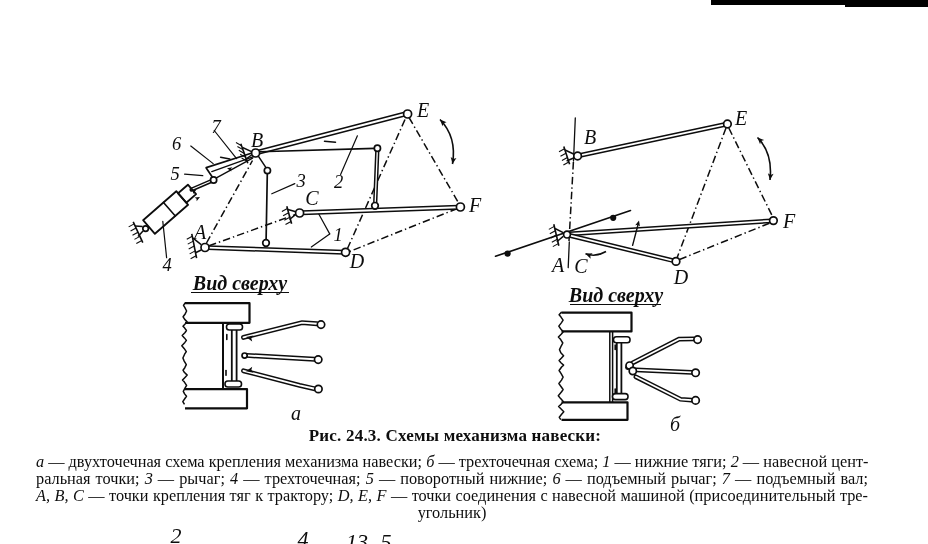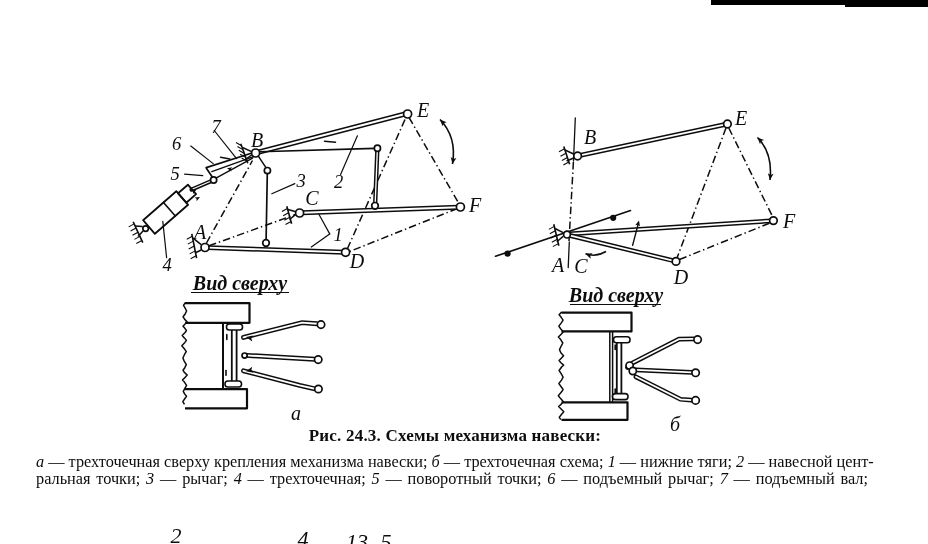--- a/index.html
+++ b/index.html
@@ -225,22 +225,24 @@
         <circle cx="629.6" cy="365.6" r="3.6" fill="#fff" stroke="#0d0d0d" stroke-width="1.7"></circle>
         <circle cx="632.8" cy="371" r="3.6" fill="#fff" stroke="#0d0d0d" stroke-width="1.7"></circle>
         <circle cx="697.6" cy="339.6" r="3.7" fill="#fff" stroke="#0d0d0d" stroke-width="1.7"></circle>
         <circle cx="695.6" cy="372.8" r="3.7" fill="#fff" stroke="#0d0d0d" stroke-width="1.7"></circle>
         <circle cx="695.6" cy="400.4" r="3.7" fill="#fff" stroke="#0d0d0d" stroke-width="1.7"></circle>
         <text x="675" y="431" fill="#0d0d0d" text-anchor="middle" font-size="20" font-style="italic" font-family="&quot;Liberation Serif&quot;,serif">б</text>
       </g>
     </svg>
   <div class="fig-title">Рис. 24.3. Схемы механизма навески:</div>
   <div class="legend" id="legend">
-      <div class="ln"><i>а</i><span> — трехточечная сверху крепления механизма навески; </span><i>б</i><span> — трехточечная схема; </span><i>1</i><span> — нижние тяги; </span><i>2</i><span> — навесной цент-</span></div>
-      <div class="ln"><span>ральная точки; </span><i>3</i><span> — рычаг; </span><i>4</i><span> — трехточечная; </span><i>5</i><span> — поворотный точки; </span><i>6</i><span> — подъемный рычаг; </span><i>7</i><span> — подъемный вал;</span></div>
+      <div class="ln"><i>а</i><span> — двухточечная схема крепления механизма навески; </span><i>б</i><span> — трехточечная схема; </span><i>1</i><span> — нижние тяги; </span><i>2</i><span> — навесной цент-</span></div>
+      <div class="ln"><span>ральная точки; </span><i>3</i><span> — рычаг; </span><i>4</i><span> — трехточечная; </span><i>5</i><span> — поворотный нижние; </span><i>6</i><span> — подъемный рычаг; </span><i>7</i><span> — подъемный вал;</span></div>
+      <div class="ln"><i>А, В, С</i><span> — точки крепления тяг к трактору; </span><i>D, E, F</i><span> — точки соединения с навесной машиной (присоединительный тре-</span></div>
+      <div class="ln center"><span>угольник)</span></div>
     </div>
   <div id="extras">
       <div class="vid" style="left: 240px; top: 272px;">Вид сверху</div>
       <div class="vid-underline" style="left: 191px; top: 291.5px; width: 98px;"></div>
       <div class="vid" style="left: 616px; top: 284px;">Вид сверху</div>
       <div class="vid-underline" style="left: 570px; top: 303.5px; width: 91px;"></div>
       <div class="cutoff" style="left: 176px; top: 525px;">2</div>
       <div class="cutoff" style="left: 303px; top: 528px;">4</div>
       <div class="cutoff" style="left: 357px; top: 531px;">13</div>
       <div class="cutoff" style="left: 386px; top: 531px;">5</div>

